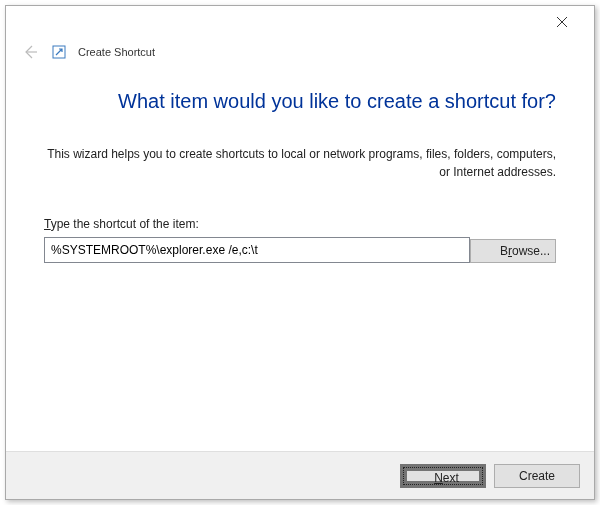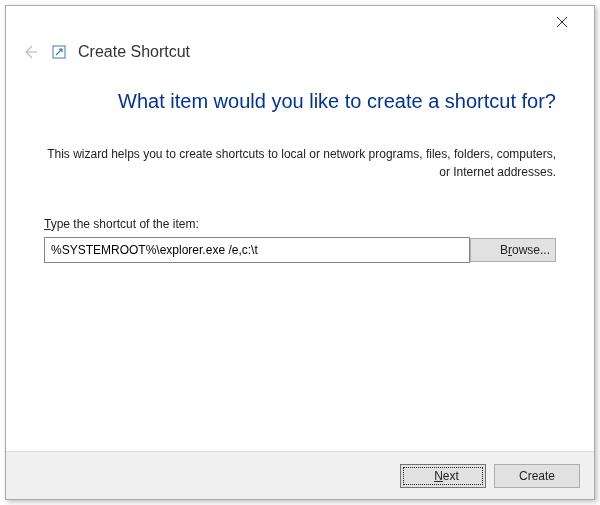--- a/index.html
+++ b/index.html
@@ -69,21 +69,21 @@
       height: 14px;
       display: flex;
       align-items: center;
       justify-content: center;
     }
     .shortcut-icon svg {
       width: 14px;
       height: 14px;
     }
     .header-title {
-      font-size: 16px;
+      font-size: 11px;
       color: #333;
     }
     .content {
       padding: 18px 38px 0 38px;
     }
     .instruction {
       color: #003399;
       font-size: 20px;
       font-weight: 400;
       margin-bottom: 32px;
@@ -100,21 +100,21 @@
       font-size: 12px;
       color: #222;
       margin-bottom: 6px;
       display: block;
     }
     .underline {
       text-decoration: underline;
     }
     .input-row {
       display: flex;
-      align-items: center;
+      align-items: flex-end;
       margin-bottom: 40px;
     }
     .location-input {
       flex: 1;
       height: 26px;
       border: 1px solid #828790;
       padding: 0 6px;
       font-size: 12px;
       font-family: inherit;
       outline: none;
@@ -152,21 +152,21 @@
       width: 86px;
       height: 24px;
       background: #e1e1e1;
       border: 1px solid #adadad;
       font-size: 12px;
       font-family: inherit;
       cursor: pointer;
       color: #222;
     }
     .footer-btn.primary {
-      border: 1px solid #737373;
+      border: 7px solid #737373;
       outline: 1px dotted #222;
       outline-offset: -4px;
       padding-left: 7px;
     }
   </style>
 </head>
 <body>
 
 <div class="dialog">
   <div class="titlebar">

